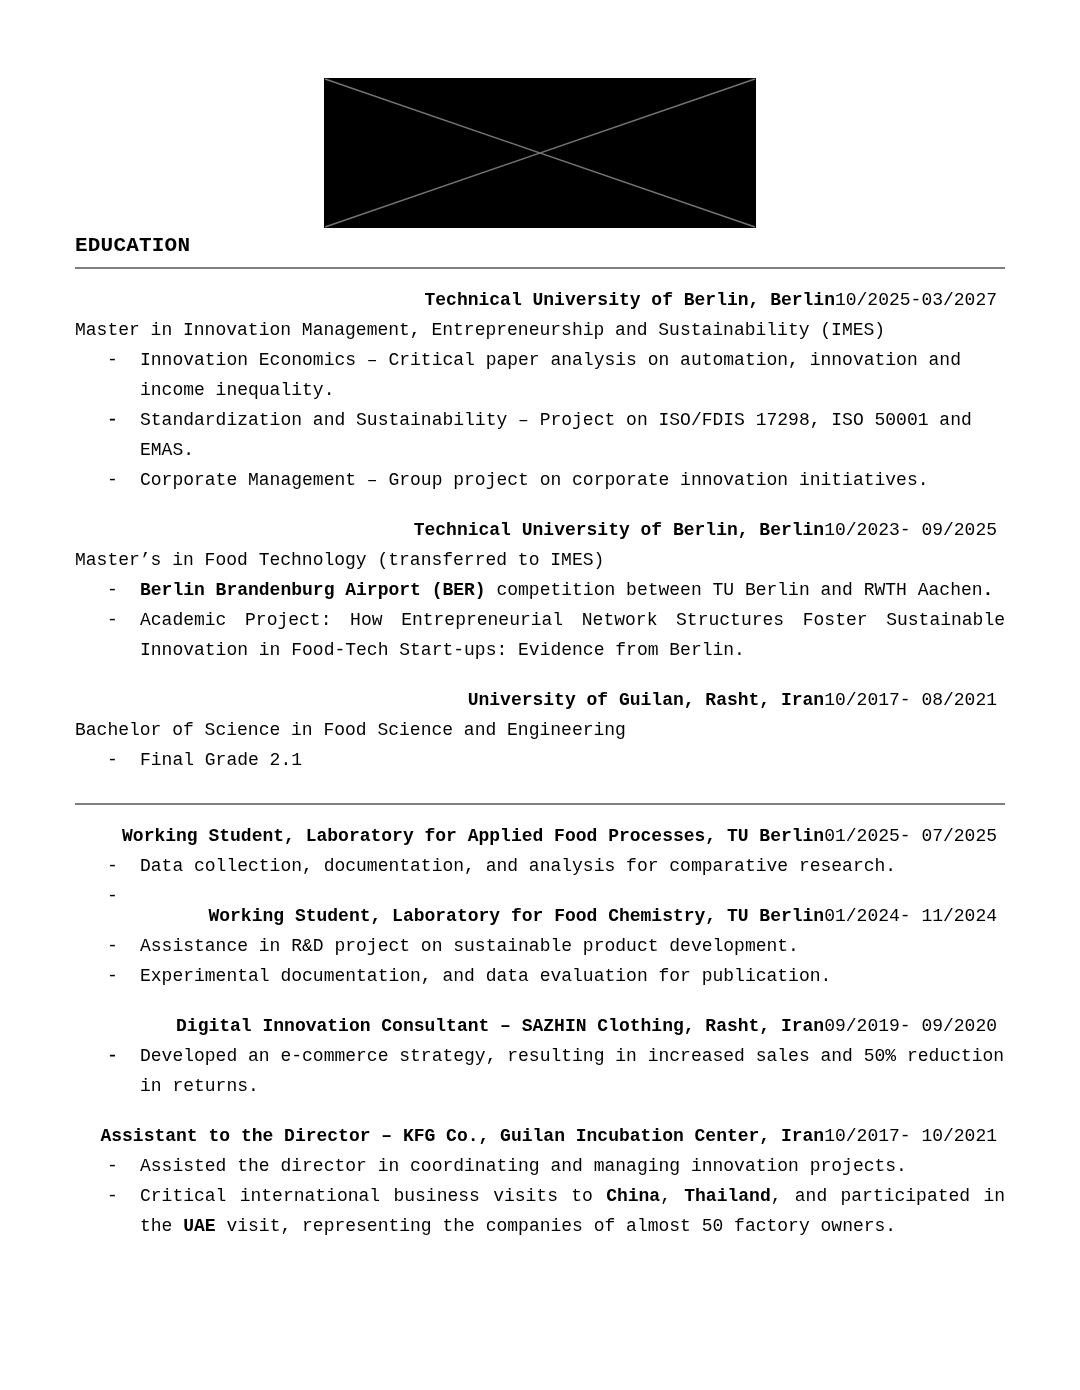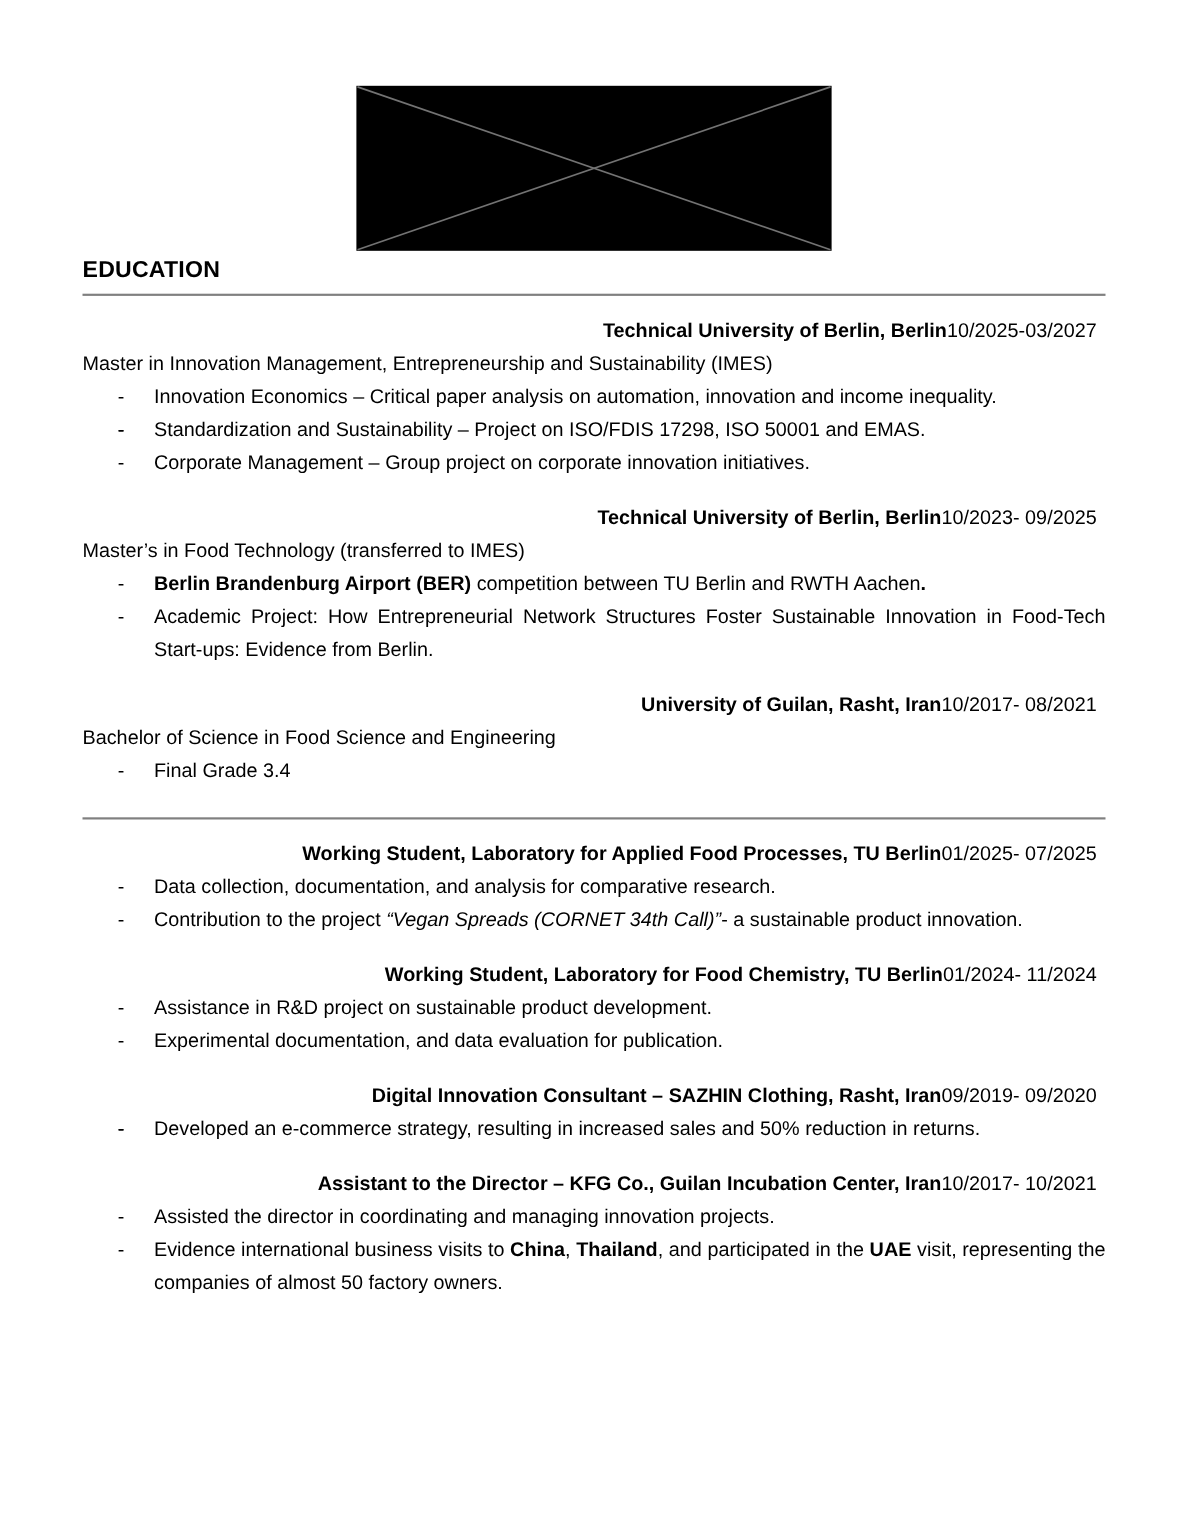--- a/index.html
+++ b/index.html
@@ -12,20 +12,21 @@
     height: 1390px;
     overflow: hidden;
     color: #000000;
     font-family: "Liberation Sans", sans-serif;
     font-size: 18px;
     -webkit-font-smoothing: antialiased;
   }
   .page {
     width: 930px;
     margin: 12px auto;
+    font-family: Liberation Mono, monospace;
   }
   
   .photo {
     width: 432px;
     height: 150px;
     background: #000000;
     margin: 78px auto 0 auto;
     display: block;
   }
   .photo svg { display: block; }
@@ -124,36 +125,36 @@
       </ul>
     </div>
 
     <div class="entry">
       <div class="entry-header">
         <span class="entry-title">University of Guilan, Rasht, Iran</span>
         <span class="entry-date">10/2017- 08/2021</span>
       </div>
       <div class="entry-subtitle">Bachelor of Science in Food Science and Engineering</div>
       <ul class="bullets">
-        <li><span class="dash">-</span><span class="bullet-text">Final Grade 3.4</span></li>
+        <li><span class="dash">-</span><span class="bullet-text">Final Grade 2.1</span></li>
       </ul>
     </div>
   </div>
 
   <div class="section section-experience">
     <hr class="rule">
 
     <div class="entry">
       <div class="entry-header">
         <span class="entry-title">Working Student, Laboratory for Applied Food Processes, TU Berlin</span>
         <span class="entry-date">01/2025- 07/2025</span>
       </div>
       <ul class="bullets">
         <li><span class="dash">-</span><span class="bullet-text">Data collection, documentation, and analysis for comparative research.</span></li>
-        <li><span class="dash">-</span><span class="bullet-text"><span>Contribution to the project </span><span class="i">“Vegan Spreads (CORNET 34th Call)”</span><span>- a sustainable product innovation.</span></span></li>
+        <li><span class="dash">-</span></li>
       </ul>
     </div>
 
     <div class="entry">
       <div class="entry-header">
         <span class="entry-title">Working Student, Laboratory for Food Chemistry, TU Berlin</span>
         <span class="entry-date">01/2024- 11/2024</span>
       </div>
       <ul class="bullets">
         <li><span class="dash">-</span><span class="bullet-text">Assistance in R&amp;D project on sustainable product development.</span></li>
@@ -172,18 +173,18 @@
       </ul>
     </div>
 
     <div class="entry">
       <div class="entry-header">
         <span class="entry-title">Assistant to the Director – KFG Co., Guilan Incubation Center, Iran</span>
         <span class="entry-date">10/2017- 10/2021</span>
       </div>
       <ul class="bullets">
         <li><span class="dash">-</span><span class="bullet-text">Assisted the director in coordinating and managing innovation projects.</span></li>
-        <li class="justify"><span class="dash">-</span><span class="bullet-text"><span>Evidence international business visits to </span><span class="b">China</span><span>, </span><span class="b">Thailand</span><span>, and participated in the </span><span class="b">UAE</span><span> visit, representing the companies of almost 50 factory owners.</span></span></li>
+        <li class="justify"><span class="dash">-</span><span class="bullet-text"><span>Critical international business visits to </span><span class="b">China</span><span>, </span><span class="b">Thailand</span><span>, and participated in the </span><span class="b">UAE</span><span> visit, representing the companies of almost 50 factory owners.</span></span></li>
       </ul>
     </div>
   </div>
 
 </div>
 
 </body></html>

